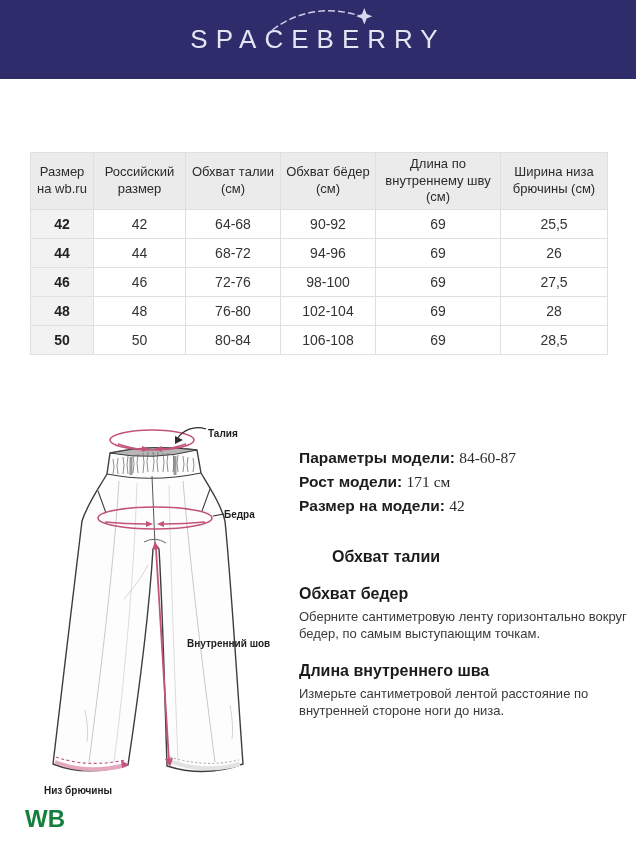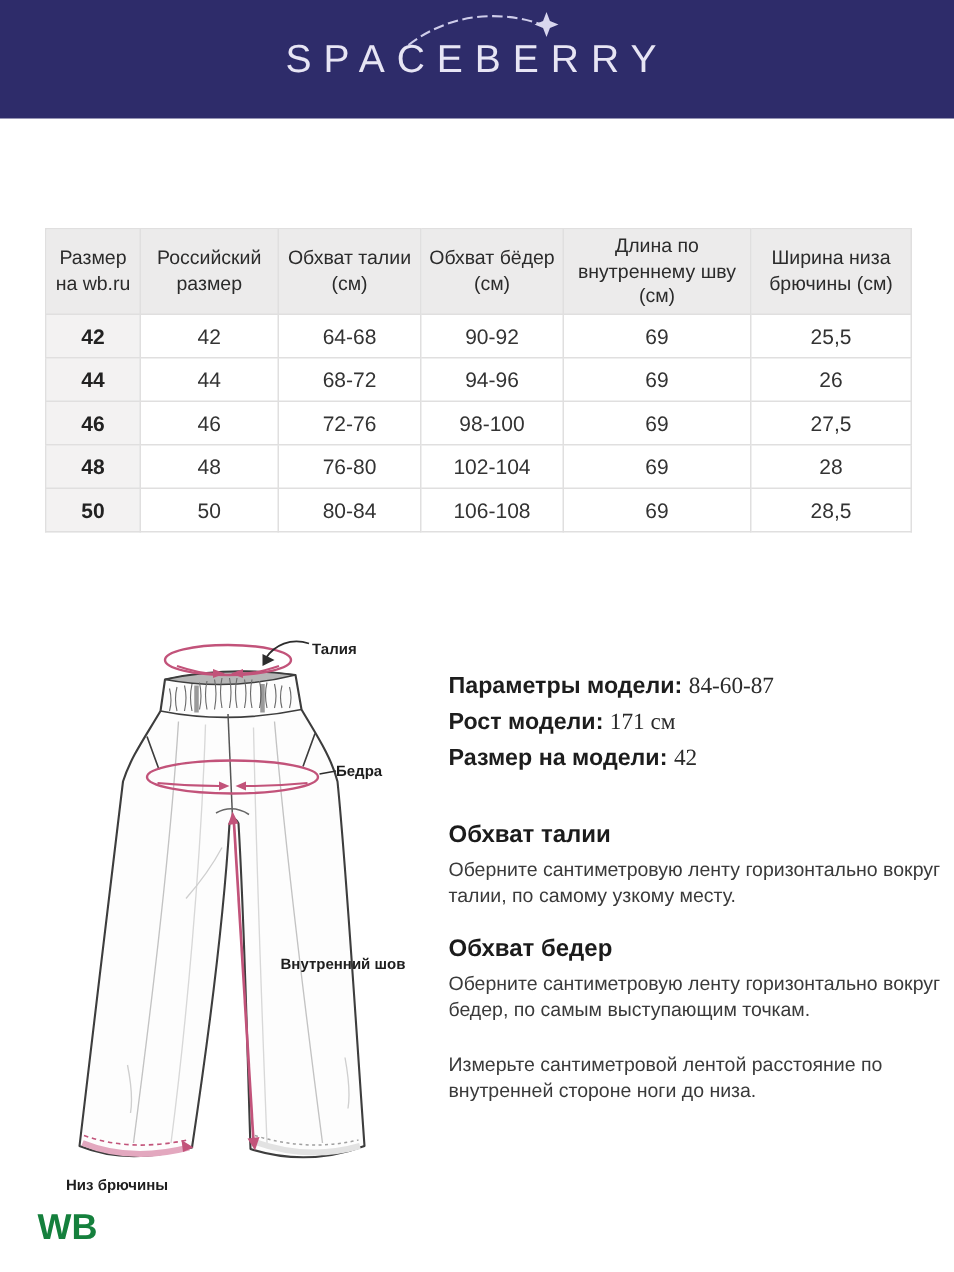--- a/index.html
+++ b/index.html
@@ -31,21 +31,21 @@
   #label-hem{left:44px;top:785px;}
   .watermark{position:absolute;left:25px;top:805px;font-size:24px;font-weight:bold;color:#15803d;}
 
   
   .info-col{position:absolute;left:299px;top:446px;width:338px;}
   .model-line{font-size:15.5px;line-height:24px;color:#1d1d1d;}
   .model-line .lbl{font-weight:bold;}
   .model-line .val{font-weight:normal;color:#2a2a2a;font-family:Liberation Serif, serif;}
   .measure h3{margin:0;font-size:16px;font-weight:bold;color:#1b1b1b;}
   .measure p{margin:5px 0 0 0;font-size:13px;line-height:17px;color:#3a3a3a;}
-  .m1{margin-top:30px;} .m2{margin-top:19px;} .m3{margin-top:20px;}
+  .m1{margin-top:30px;margin-left:33px;} .m2{margin-top:19px;} .m3{margin-top:20px;}
 </style>
 </head>
 <body>
 
 <div id="canvas">
 
   <div class="banner">
     <div class="logo-wrap">
       <svg class="comet" width="120" height="34" viewBox="0 0 120 34">
         <path d="M4,28 C30,8 62,4 92,14" fill="none" stroke="#cfcdea" stroke-width="1.4" stroke-dasharray="7,3"></path>
@@ -193,25 +193,25 @@
       <span class="lbl">Рост модели:</span>
       <span class="val">171 см</span>
     </div>
     <div class="model-line">
       <span class="lbl">Размер на модели:</span>
       <span class="val">42</span>
     </div>
 
     <div class="measure m1">
       <h3>Обхват талии</h3>
-      <p>Оберните сантиметровую ленту горизонтально вокруг талии, по самому узкому месту.</p>
     </div>
     <div class="measure m2">
       <h3>Обхват бедер</h3>
       <p>Оберните сантиметровую ленту горизонтально вокруг бедер, по самым выступающим точкам.</p>
     </div>
     <div class="measure m3">
+      <h3>Длина внутреннего шва</h3>
       <p>Измерьте сантиметровой лентой расстояние по внутренней стороне ноги до низа.</p>
     </div>
   </div>
 
   <div class="watermark">WB</div>
 </div>
 
 </body></html>

